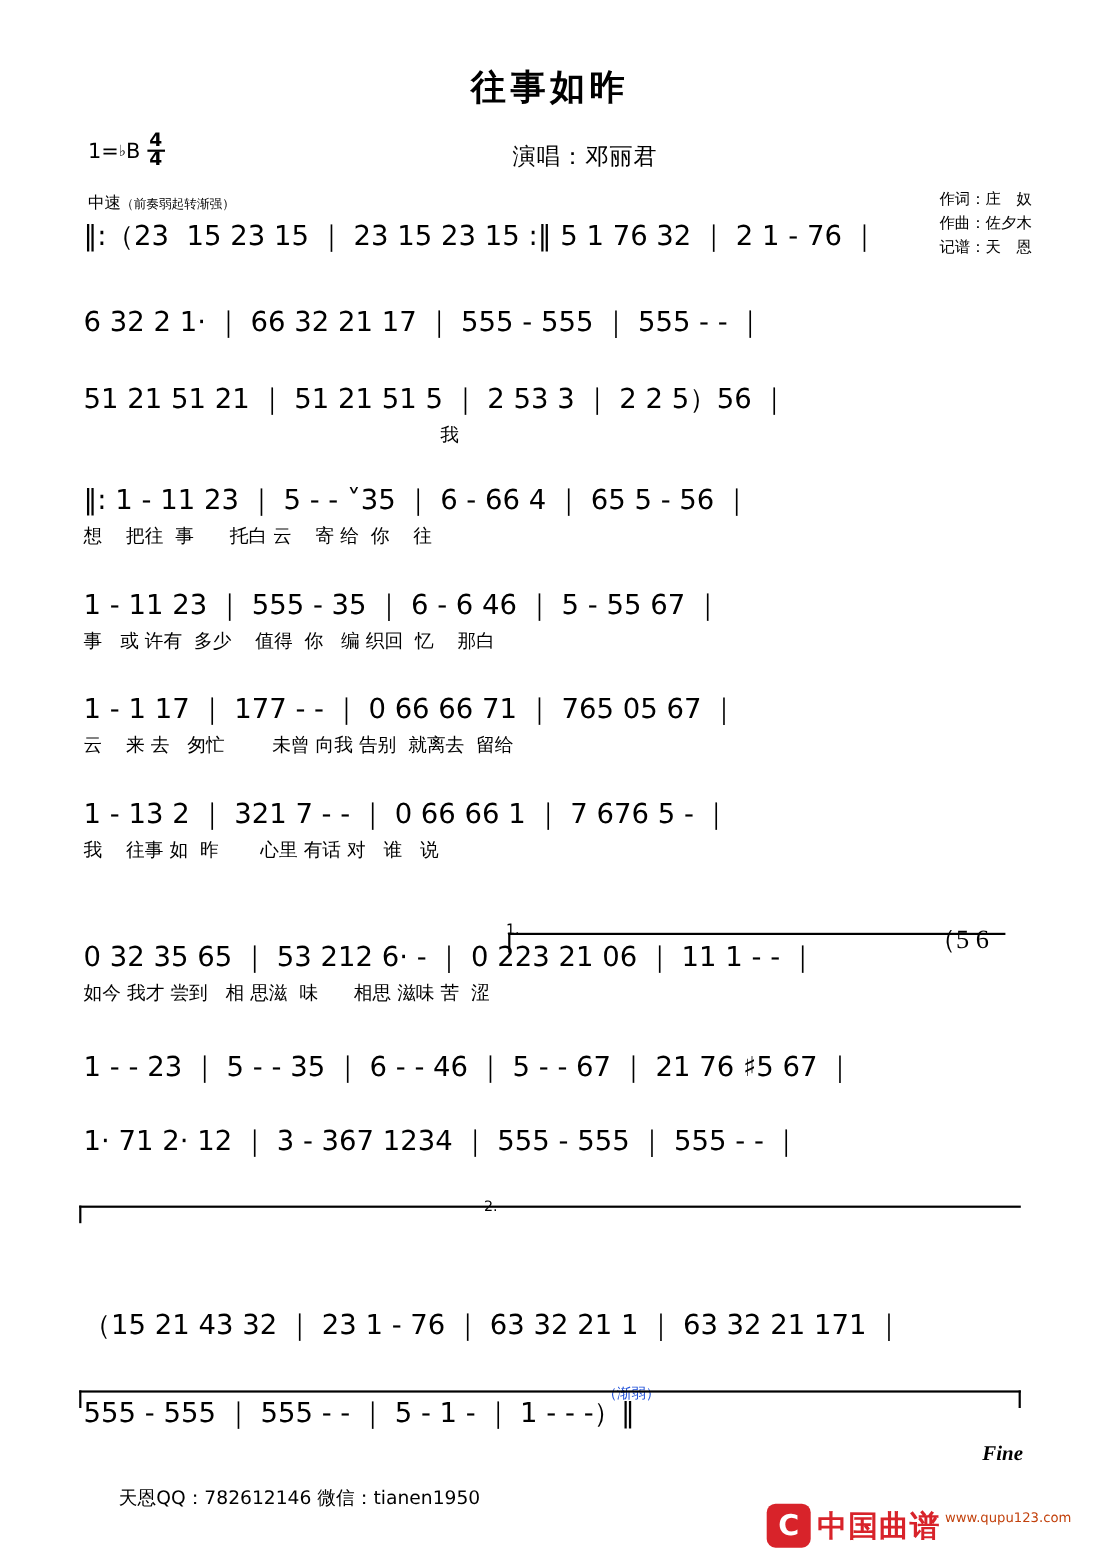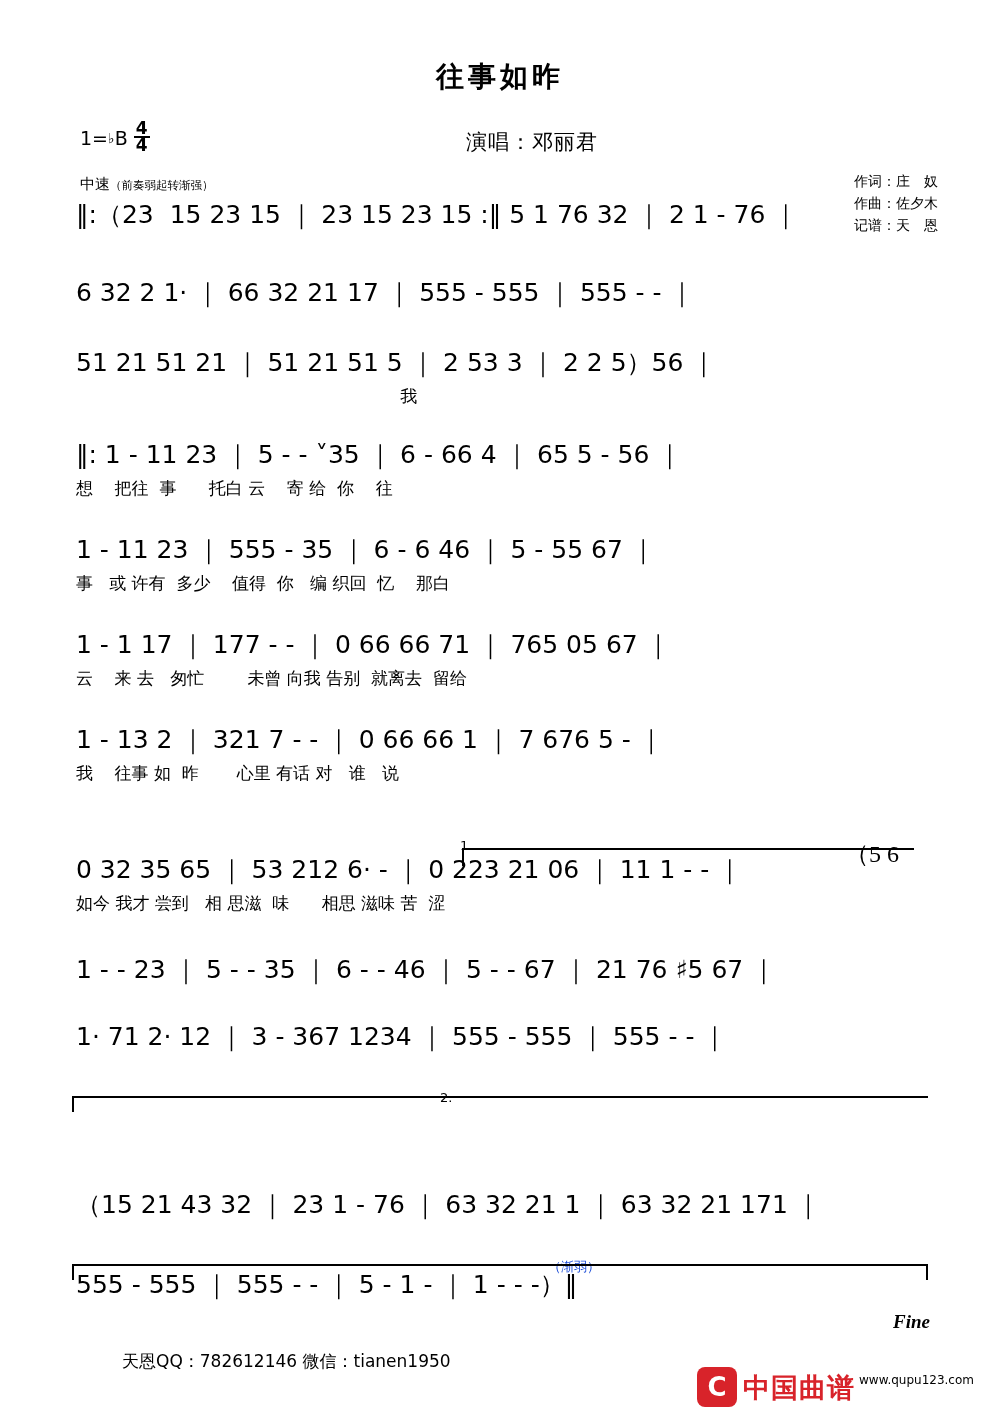--- a/index.html
+++ b/index.html
@@ -7,21 +7,21 @@
     width:1000px;height:1415px;background:#ffffff;
     font-family:"Liberation Serif", serif;
     color:#000;position:relative;overflow:hidden;
   }
   .sheet{position:relative;width:1000px;height:1415px;}
 
   
   .title{
     position:absolute;top:58px;left:0;width:1000px;text-align:center;
     font-family:"DejaVu Sans", sans-serif;
-    font-size:28px;font-weight:bold;letter-spacing:4px;
+    font-size:32px;font-weight:bold;letter-spacing:4px;
   }
   .singer{
     position:absolute;top:128px;left:0;width:1000px;text-align:center;
     font-family:"DejaVu Sans", sans-serif;font-size:21px;letter-spacing:1px;padding-left:32px;
   }
   .credits{
     position:absolute;top:122px;right:62px;text-align:left;
     font-family:"DejaVu Sans", sans-serif;font-size:14px;line-height:22px;margin-top:48px;
   }
   .keysig{
@@ -46,41 +46,41 @@
   }
   .notes{
     font-size:25px;letter-spacing:0px;white-space:pre;
     line-height:30px;
   }
   .lyrics{
     font-size:17px;white-space:pre;line-height:24px;
     margin-top:6px;font-family:"DejaVu Sans", sans-serif;
   }
   .footer{
-    position:absolute;left:122px;bottom:42px;
+    position:absolute;left:108px;bottom:42px;
     font-family:"DejaVu Sans", sans-serif;font-size:17px;
   }
   .fine{
     position:absolute;right:70px;bottom:82px;
     font-family:"Liberation Serif", serif;font-weight:bold;font-style:italic;font-size:19px;
   }
   
   .logo{
     position:absolute;right:26px;bottom:8px;display:flex;align-items:center;
   }
   .logo .mark{
     width:40px;height:40px;border-radius:8px;background:#d8232a;color:#fff;
     font-family:"DejaVu Sans", sans-serif;font-weight:bold;font-size:26px;
     display:flex;align-items:center;justify-content:center;margin-right:6px;
   }
   .logo .txt1{
     font-family:"DejaVu Sans", sans-serif;font-size:27px;color:#d8232a;font-weight:bold;letter-spacing:1px;
   }
   .logo .txt2{
-    font-family:"DejaVu Sans", sans-serif;font-size:12px;color:#000000;margin-left:4px;
+    font-family:"DejaVu Sans", sans-serif;font-size:12px;color:#c2410c;margin-left:4px;
   }
   .logo .stack{display:flex;flex-direction:row;line-height:1;}
 </style>
 </head>
 <body>
 
 <div class="sheet">
 
   <div class="title">往事如昨</div>
   <div class="singer">演唱：邓丽君</div>

